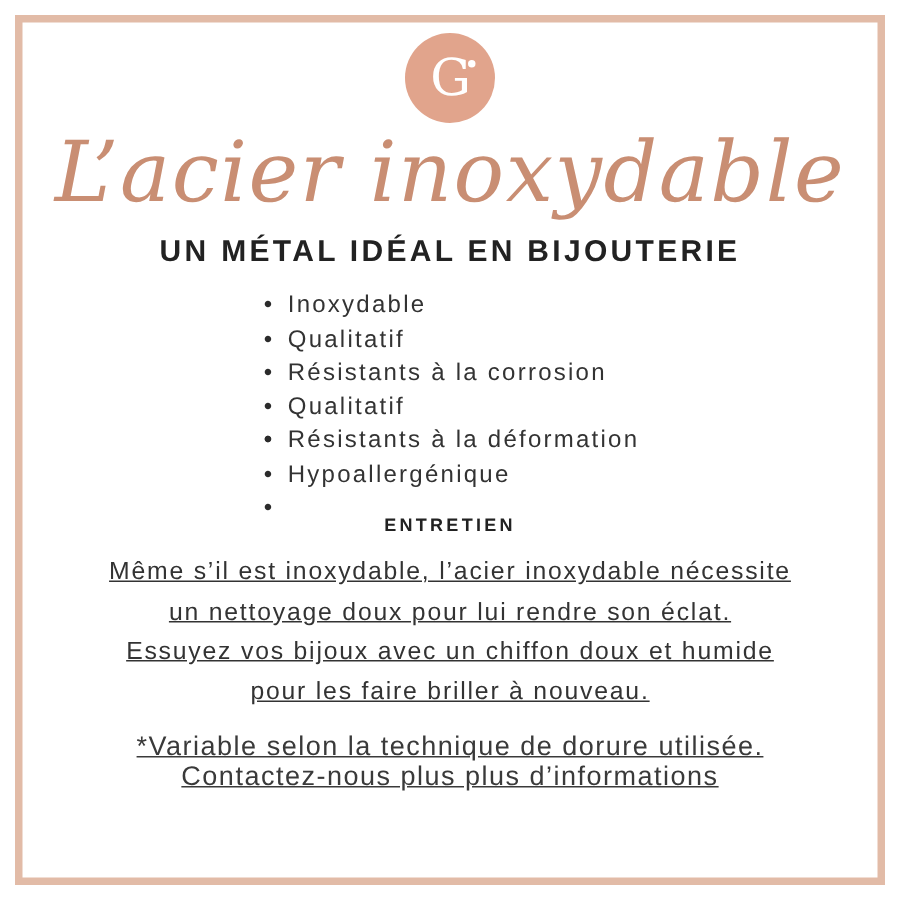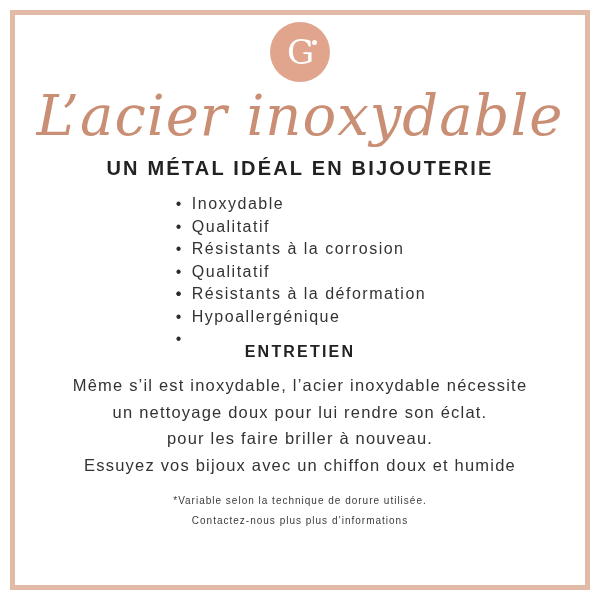--- a/index.html
+++ b/index.html
@@ -74,38 +74,40 @@
     line-height:22.5px;
     color:#333333;
   }
   ul.benefits li { position:relative; padding-left:18px; }
   ul.benefits .bullet {
     position:absolute; left:2px; top:0;
     color:#2b2b2b;
   }
   .section-heading {
     margin-top:15px;
-    font-size:16px;
+    font-size:12px;
     font-weight:bold;
     letter-spacing:2.2px;
     color:#222222;
   }
   .care {
     margin-top:11px;
     font-size:16.5px;
     letter-spacing:1.2px;
     line-height:26.5px;
     color:#333333;
+    text-decoration:underline;
   }
   .footnote {
     margin-top:13px;
-    font-size:10px;
+    font-size:18px;
     letter-spacing:1px;
     line-height:20px;
     color:#3a3a3a;
+    text-decoration:underline;
   }
 </style>
 </head>
 <body>
 
 <div class="frame"></div>
 
 <div class="content">
 
   <div class="logo">
@@ -126,22 +128,22 @@
     <li><span class="bullet">•</span><span>Résistants à la déformation</span></li>
     <li><span class="bullet">•</span><span>Hypoallergénique</span></li>
     <li><span class="bullet">•</span></li>
   </ul>
 
   <div class="section-heading">ENTRETIEN</div>
 
   <div class="care">
     <div>Même s’il est inoxydable, l’acier inoxydable nécessite</div>
     <div>un nettoyage doux pour lui rendre son éclat.</div>
+    <div>Essuyez vos bijoux avec un chiffon doux et humide</div>
     <div>pour les faire briller à nouveau.</div>
-    <div>Essuyez vos bijoux avec un chiffon doux et humide</div>
   </div>
 
   <div class="footnote">
     <div>*Variable selon la technique de dorure utilisée.</div>
     <div>Contactez-nous plus plus d’informations</div>
   </div>
 
 </div>
 
 </body></html>

